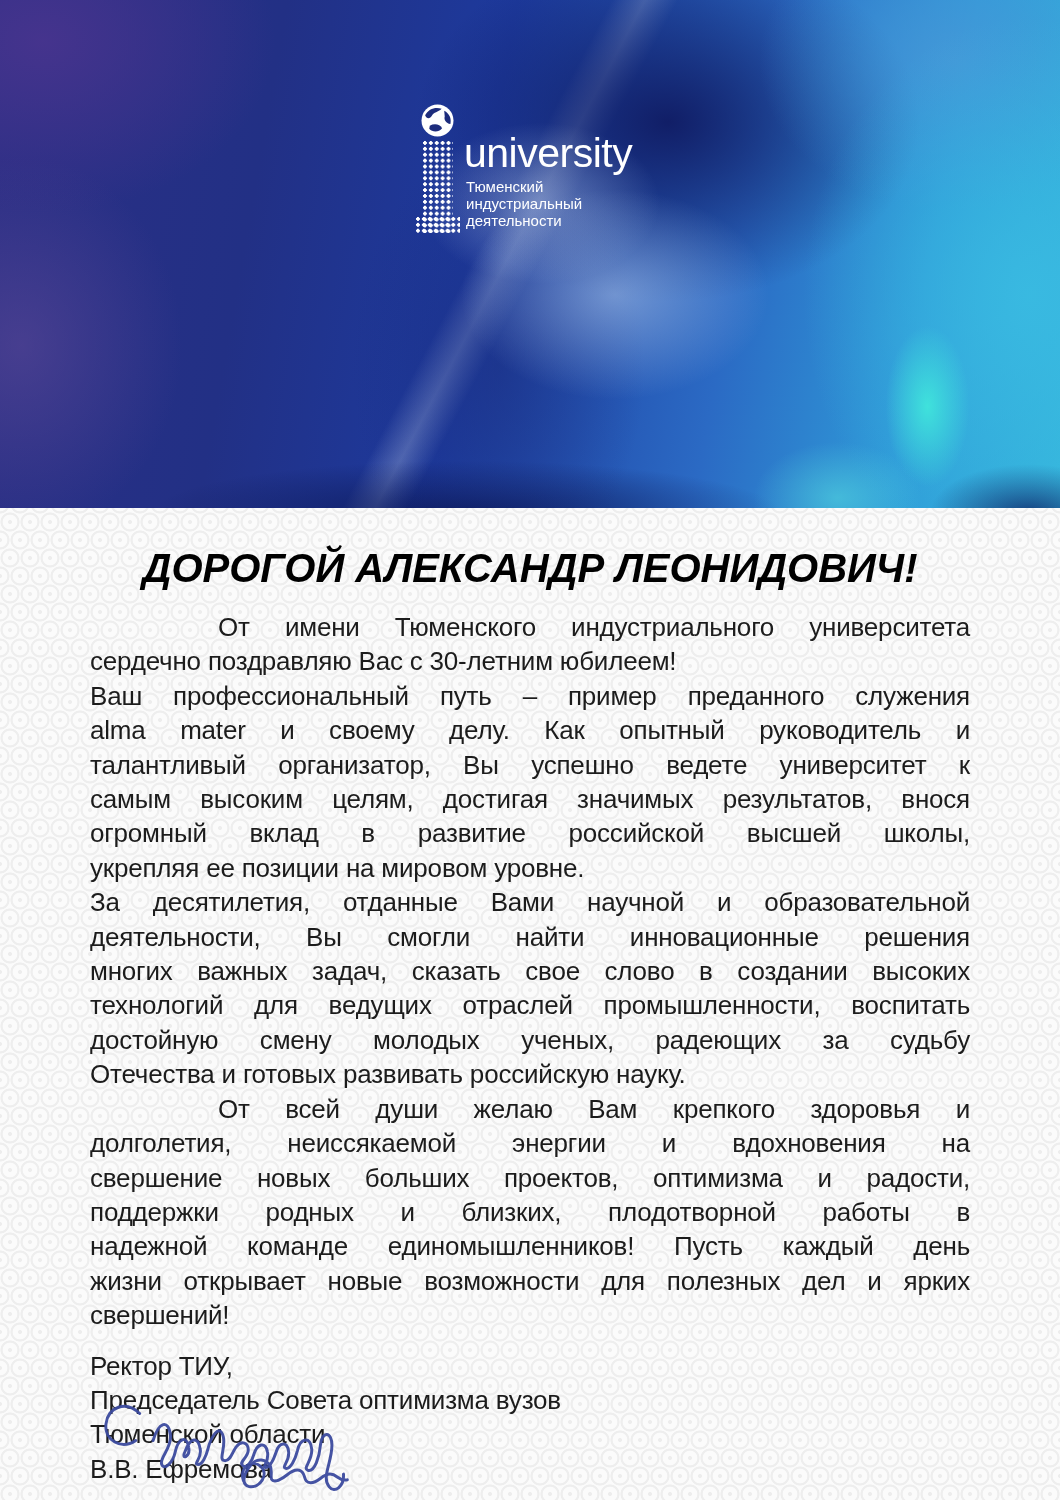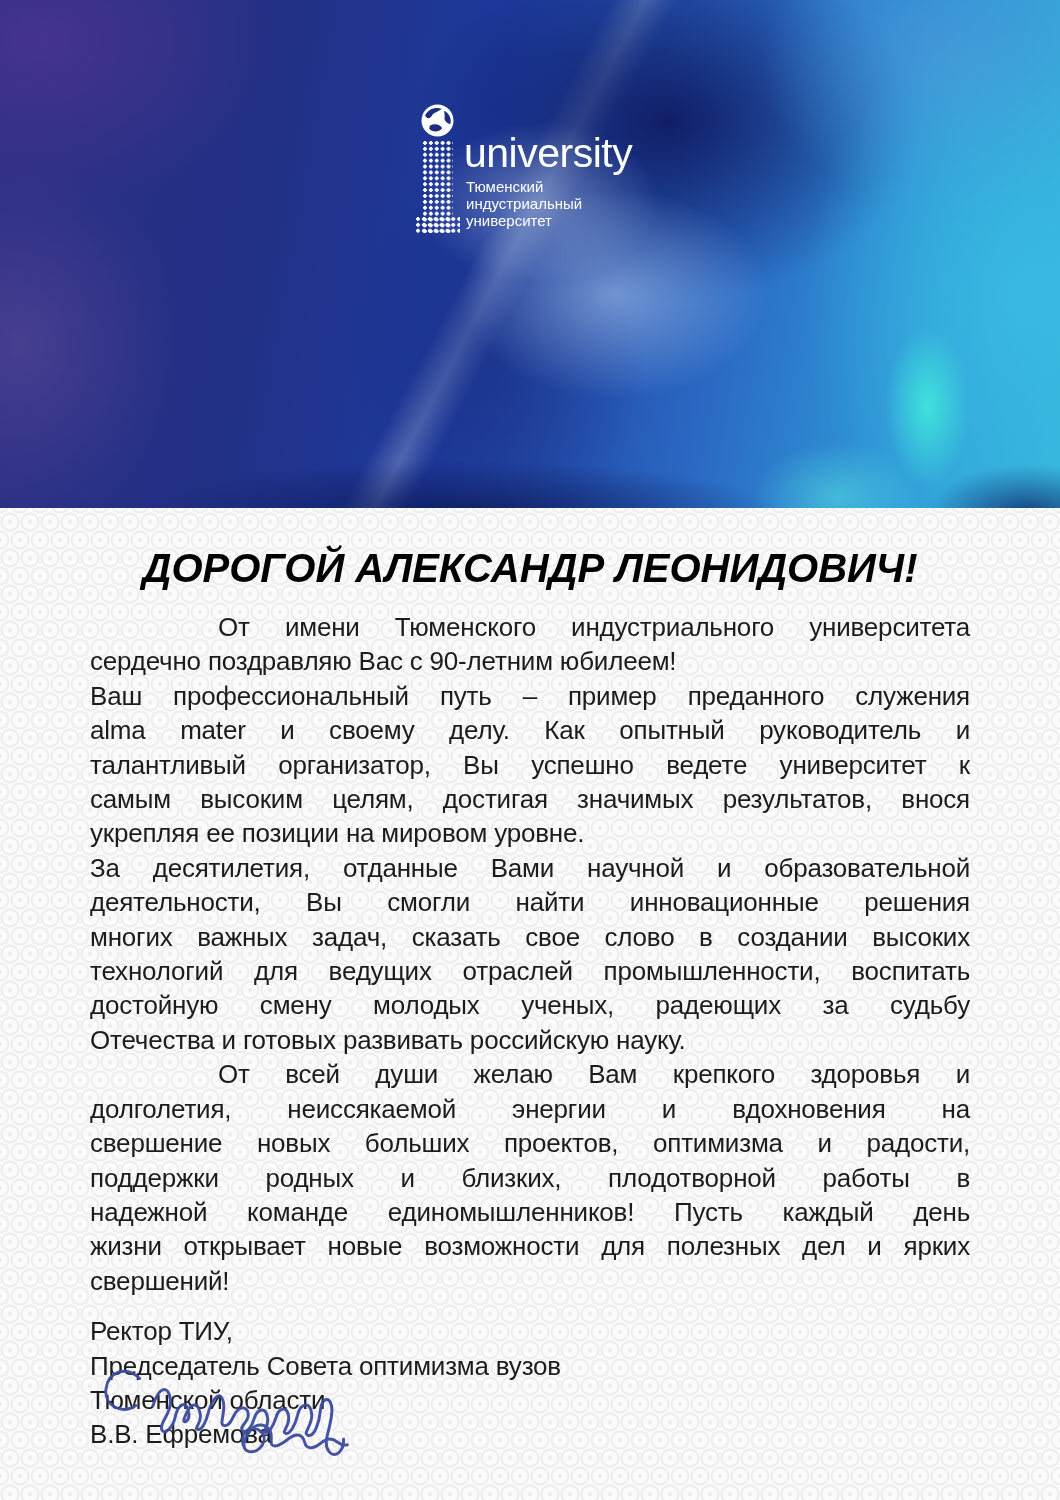--- a/index.html
+++ b/index.html
@@ -90,38 +90,39 @@
         <path d="M4 11 C7 4.5 14 2.5 20 4.5 C16.5 8 12.5 7.5 10.5 11.5 C8.8 14.8 5.2 14.5 4 11 Z" fill="#1d2c7c"></path>
         <path d="M22.5 6.5 C27.5 9 29.8 14 28.5 19.5 C24.5 18.5 22 15.5 23 12 Z" fill="#1d2c7c"></path>
         <path d="M8.5 21 C13 18.5 18.5 19.5 20.5 23.5 C17 27.8 10.8 27.3 8 24 Z" fill="#1d2c7c"></path>
       </svg>
       <div class="dot-stem"></div>
       <div class="dot-flare"></div>
       <div class="brand">university</div>
       <div class="org">
         <div>Тюменский</div>
         <div>индустриальный</div>
-        <div>университет</div>
+        <div>деятельности</div>
       </div>
     </div>
   </div>
 
   <div class="letter">
     <h1>ДОРОГОЙ АЛЕКСАНДР ЛЕОНИДОВИЧ!</h1>
 
     <div class="body-text">
       <div class="para">
         <div class="line indent">От имени Тюменского индустриального университета</div>
-        <div class="line last">сердечно поздравляю Вас с 90-летним юбилеем!</div>
+        <div class="line last">сердечно поздравляю Вас с 30-летним юбилеем!</div>
       </div>
       <div class="para">
         <div class="line">Ваш профессиональный путь – пример преданного служения</div>
         <div class="line">alma mater и своему делу. Как опытный руководитель и</div>
         <div class="line">талантливый организатор, Вы успешно ведете университет к</div>
         <div class="line">самым высоким целям, достигая значимых результатов, внося</div>
+        <div class="line">огромный вклад в развитие российской высшей школы,</div>
         <div class="line last">укрепляя ее позиции на мировом уровне.</div>
       </div>
       <div class="para">
         <div class="line">За десятилетия, отданные Вами научной и образовательной</div>
         <div class="line">деятельности, Вы смогли найти инновационные решения</div>
         <div class="line">многих важных задач, сказать свое слово в создании высоких</div>
         <div class="line">технологий для ведущих отраслей промышленности, воспитать</div>
         <div class="line">достойную смену молодых ученых, радеющих за судьбу</div>
         <div class="line last">Отечества и готовых развивать российскую науку.</div>
       </div>

